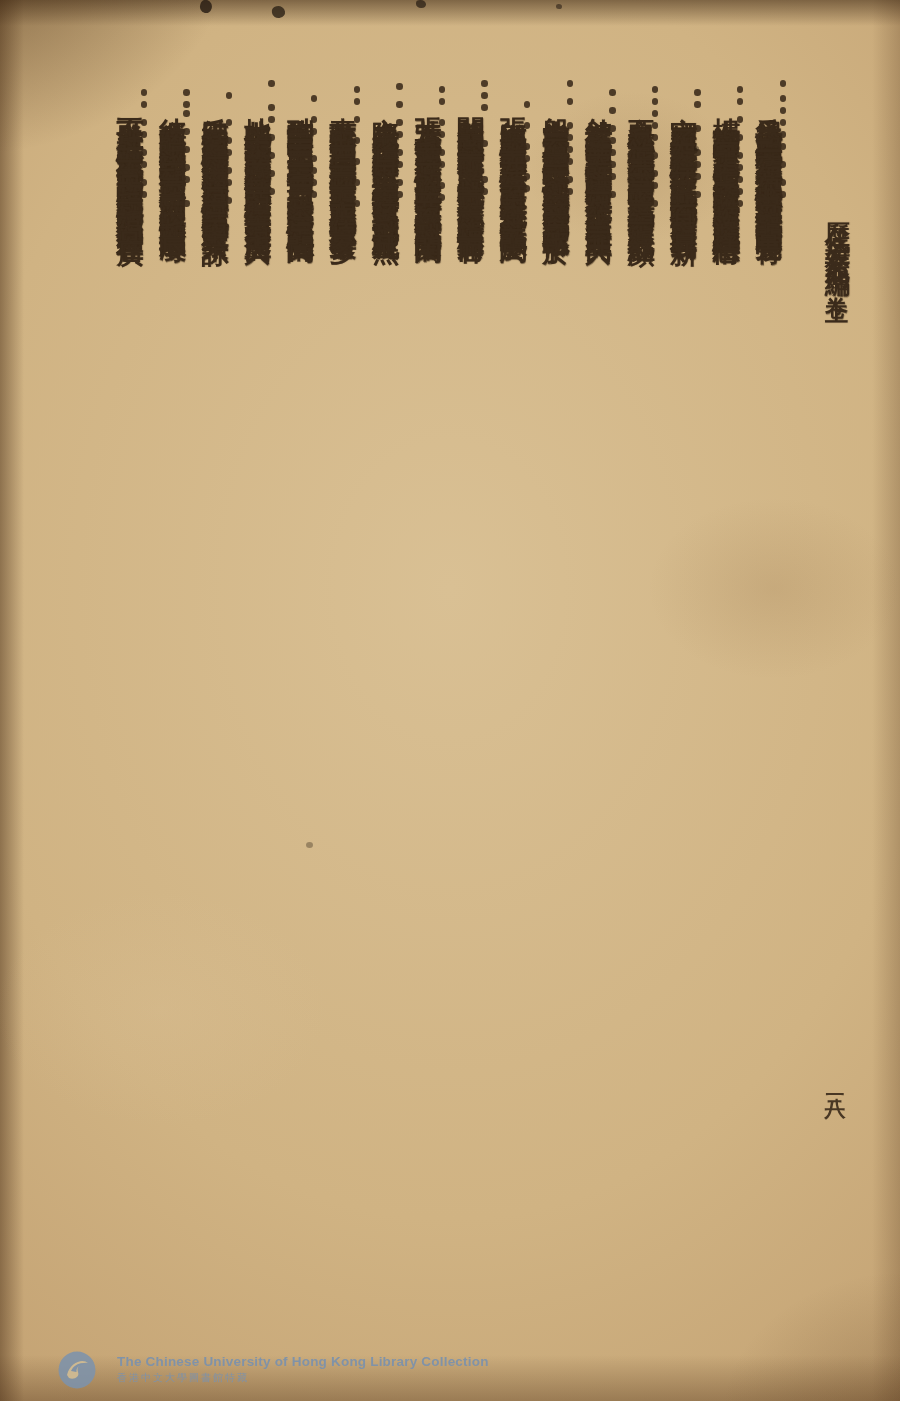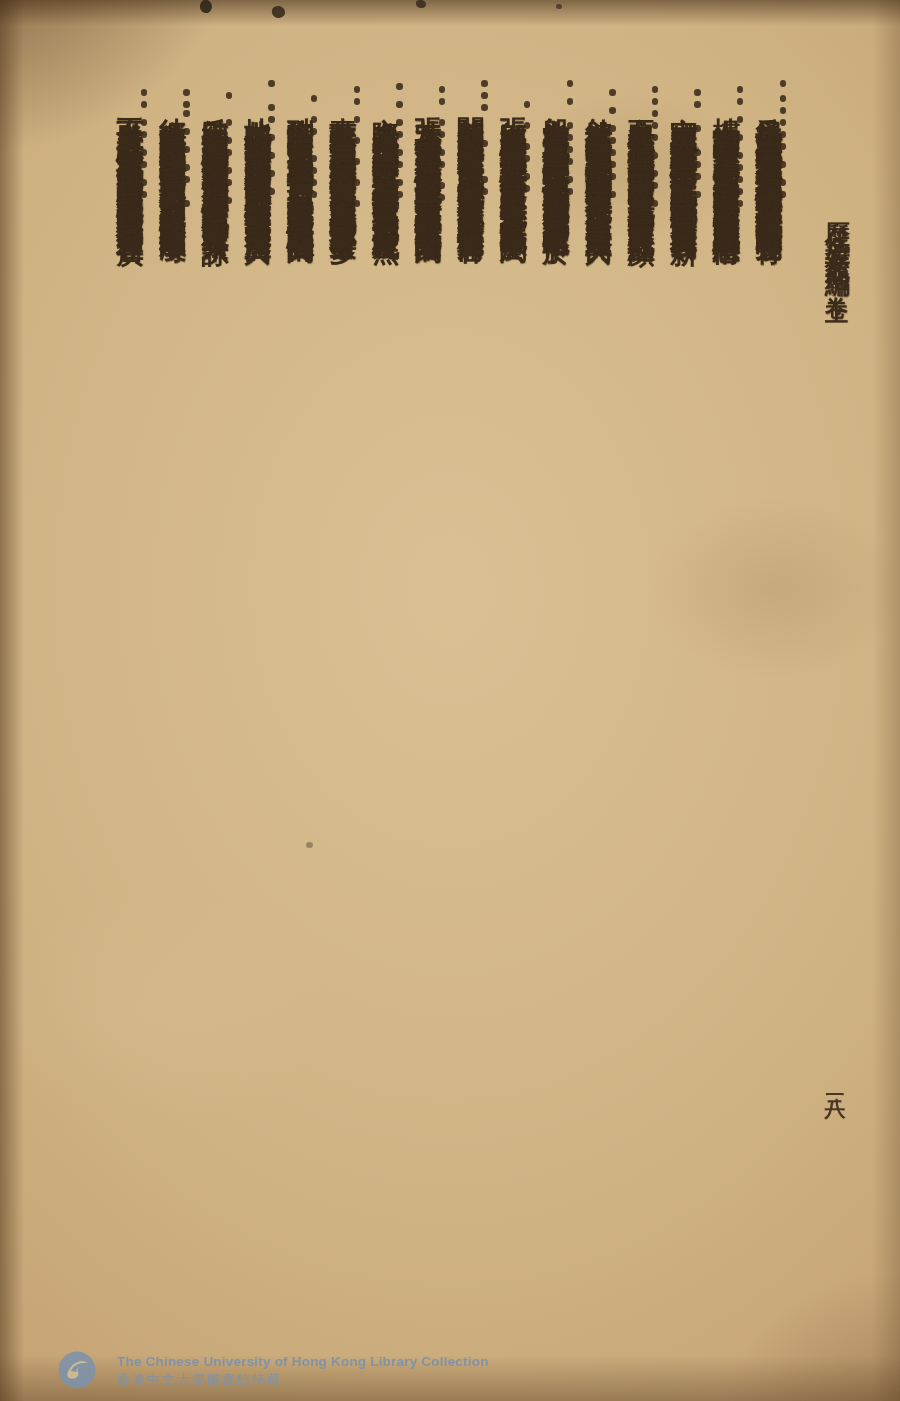--- a/index.html
+++ b/index.html
@@ -46,21 +46,21 @@
     color:#3b2b1b;font-size:21px;font-weight:bold;letter-spacing:5px;opacity:.9;
   }
   
   .watermark{
     position:absolute;left:57px;top:1350px;display:flex;align-items:flex-start;gap:20px;
     color:#7d92ab;opacity:.95;
     font-family:"Liberation Sans","DejaVu Sans",sans-serif;
   }
   .watermark .wm-lines{display:flex;flex-direction:column;margin-top:4px;}
   .wm-en{font-size:13.5px;font-weight:bold;letter-spacing:.2px;white-space:nowrap;}
-  .wm-zh{font-size:13px;margin-top:2px;letter-spacing:2px;white-space:nowrap;}
+  .wm-zh{font-size:10px;margin-top:2px;letter-spacing:2px;white-space:nowrap;}
   .speck{position:absolute;background:#2b2015;border-radius:45% 60% 50% 55%;}
 </style>
 </head>
 <body>
 
 <div class="page">
 
   <div class="headercol">
     <span class="title">歷代名媛文苑簡編</span><span class="vspacer"></span><span class="vol">卷上</span>
   </div>

